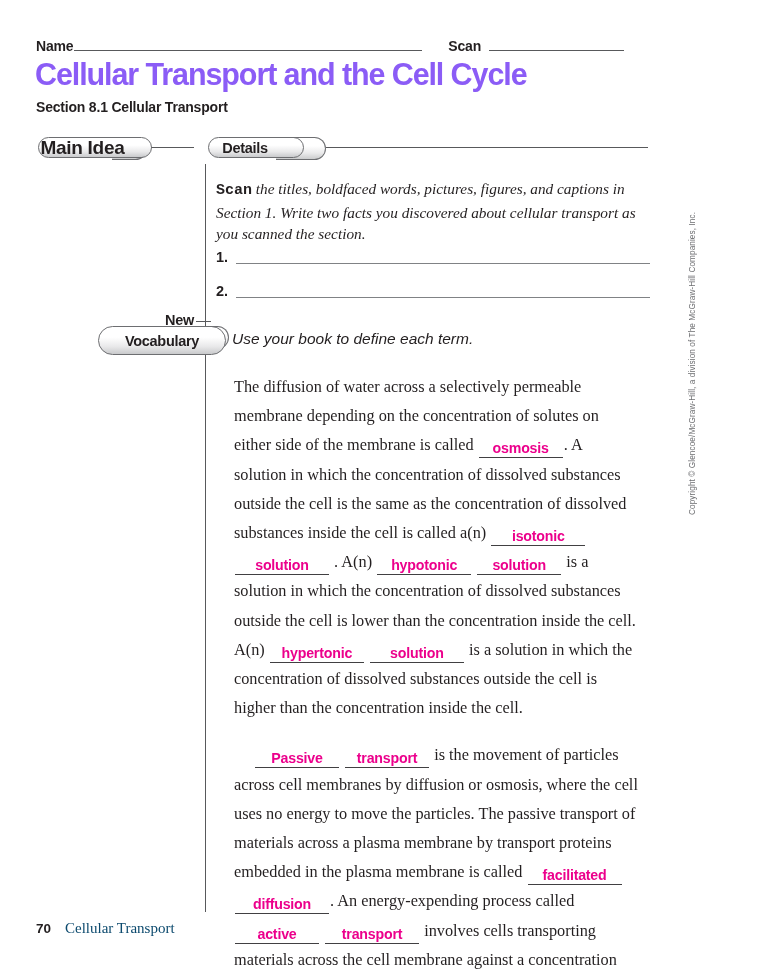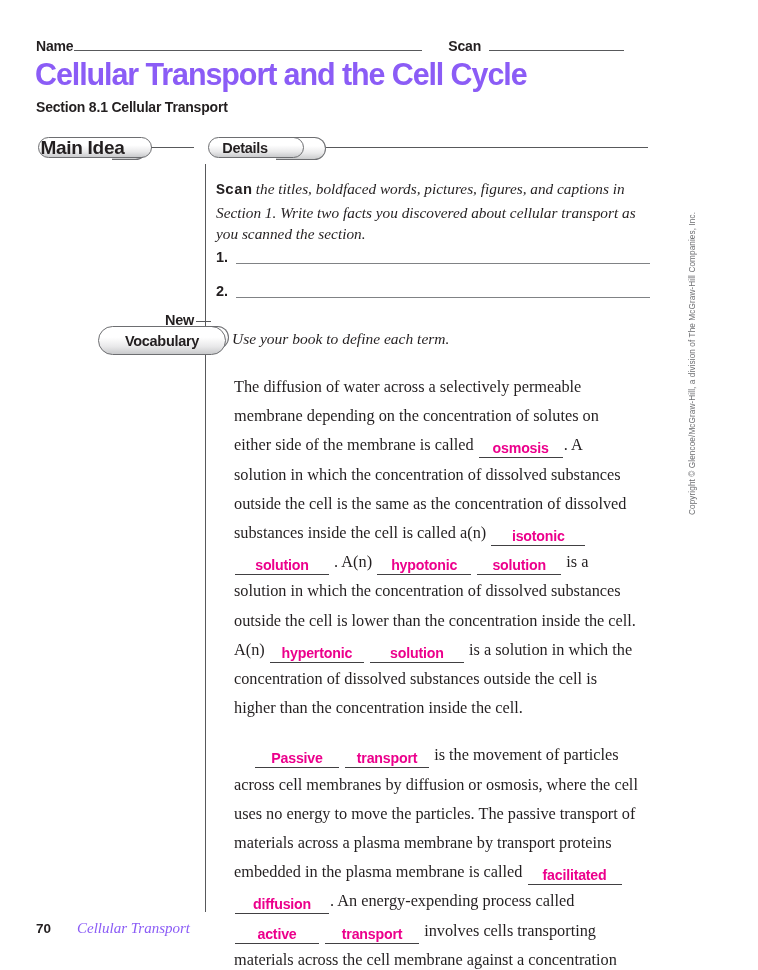--- a/index.html
+++ b/index.html
@@ -184,21 +184,21 @@
     left: 205px;
     top: 326px;
     width: 23px;
     height: 21px;
     z-index: 4;
   }
   #vocab-instruction {
     position: absolute;
     left: 232px;
     top: 330px;
-    font-family: Liberation Serif, serif;
+    font-family: Liberation Sans, sans-serif;
     font-style: italic;
     font-size: 15.5px;
     color: #231f20;
     white-space: nowrap;
   }
 
   
   #divider {
     position: absolute;
     left: 205px;
@@ -312,24 +312,23 @@
     align-items: baseline;
   }
   #footer .page-num {
     font-family: "Liberation Sans", sans-serif;
     font-weight: bold;
     font-size: 13.5px;
     color: #231f20;
   }
   #footer .footer-title {
     font-family: "Liberation Serif", serif;
-    font-style: italic;
     font-size: 15px;
-    color: #8b5cf6;
-    margin-left: 26px;
+    color: #0c4a6e;
+    margin-left: 14px;
   }
 
   
   #copyright {
     position: absolute;
     left: 688px;
     top: 515px;
     transform-origin: left top;
     transform: rotate(-90deg);
     font-family: "Liberation Sans", sans-serif;

